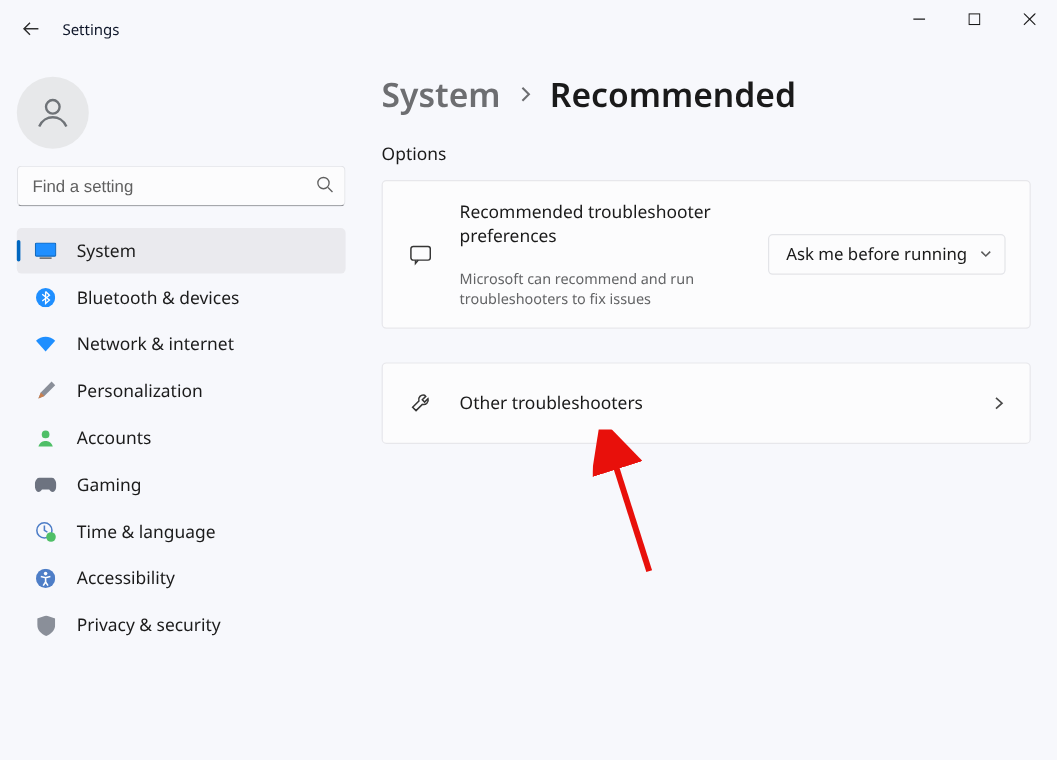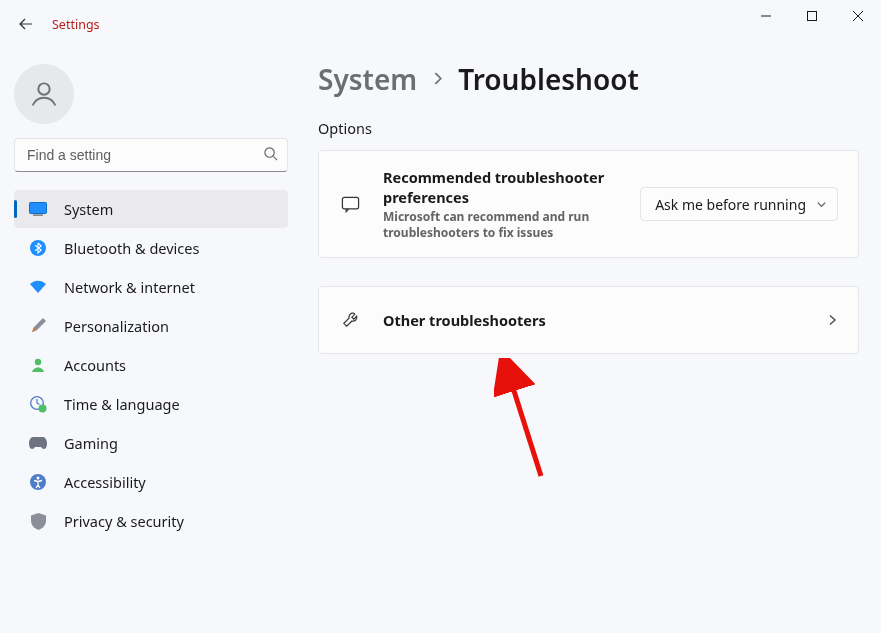--- a/index.html
+++ b/index.html
@@ -2,21 +2,21 @@
 <html><head>
 <meta charset="utf-8">
 <style>
   * { box-sizing: border-box; }
   html, body { margin: 0; padding: 0; font-family: "Segoe UI", "Segoe UI Variable", system-ui, sans-serif; background: #f7f8fc; color: #1a1a1a; }
   body { width: 881px; height: 633px; overflow: hidden; position: relative; }
 
   
   .titlebar { height: 48px; display: flex; align-items: center; padding-left: 14px; }
   .titlebar .back { width: 24px; height: 24px; display:flex; align-items:center; justify-content:center; margin-right: 14px; color:#303030; }
-  .titlebar .title { font-size: 12.5px; color: #b91c1c; }
+  .titlebar .title { font-size: 12.5px; color: #0f172a; }
   .win-controls { position: absolute; top: 0; right: 0; display: flex; }
   .win-btn { width: 46px; height: 32px; display:flex; align-items:center; justify-content:center; color:#1a1a1a; }
   .win-btn svg { display:block; }
 
   
   .content { display: flex; height: calc(633px - 48px); }
   .sidebar { width: 302px; padding: 8px 8px 0 8px; }
   .main { flex: 1; padding: 4px 22px 0 16px; }
 
   .avatar { width: 60px; height: 60px; border-radius: 50%; background: #e7e8ea; display:flex; align-items:center; justify-content:center; margin: 8px 0 14px 6px; color:#6f7378; }
@@ -35,23 +35,23 @@
   
   .crumbs { display:flex; align-items:center; gap: 14px; margin: 8px 0 20px 0; }
   .crumb-parent { font-size: 28px; font-weight: 600; color:#6d6e71; }
   .crumb-sep { color:#6d6e71; }
   .crumb-current { font-size: 28px; font-weight: 600; color:#1a1a1a; }
 
   .section-label { font-size: 14.5px; font-weight: 400; margin-bottom: 12px; }
 
   .card { border:1px solid #e7e7eb; background:#fcfcfd; border-radius: 4px; display:flex; align-items:center; padding: 16px 20px; margin-bottom: 4px; min-height: 68px; }
   .card .lead-icon { width: 22px; display:flex; justify-content:center; margin-right: 22px; color:#353535; flex-shrink:0; }
-  .card .body { flex:1;font-weight:bold; }
+  .card .body { flex:1; }
   .card .title { font-size: 14.5px; color:#1a1a1a; }
-  .card .subtitle { font-size: 12px; color:#636466; margin-top: 2px; max-width: 360px; line-height:1.35; }
+  .card .subtitle { font-size: 12px; color:#636466; margin-top: 18px; max-width: 360px; line-height:1.35; }
   .card .tail { display:flex; align-items:center; }
   .chevron { color:#4a4a4a; margin-left: 8px; }
 
   .combo { height: 34px; border:1px solid #e3e4e8; background:#fcfcfd; border-radius:4px; padding: 0 10px 0 14px; display:flex; align-items:center; gap:10px; font-size:14px; }
   .combo .caret { color:#5a5a5a; }
 
   .gap { height: 12px; }
 
   
   .anno { position:absolute; left:494px; top:358px; pointer-events:none; }
@@ -144,35 +144,35 @@
         <span class="icon">
           <svg width="16" height="16" viewBox="0 0 16 16" fill="#4fbf67">
               <circle cx="8" cy="5" r="3.2"></circle>
               <path d="M2 15c1.2-3.5 4-4.5 6-4.5s4.8 1 6 4.5H2z"></path>
             </svg>
         </span>
         <span>Accounts</span>
       </li>
       <li class="nav-item">
         <span class="icon">
+          <svg width="18" height="12" viewBox="0 0 18 12" fill="#6d7380">
+              <path d="M4 0h10c2 0 4 3 4 6s-1 6-3 6c-1.5 0-2-1-3-2H6c-1 1-1.5 2-3 2-2 0-3-3-3-6S2 0 4 0z"></path>
+            </svg>
+        </span>
+        <span>Gaming</span>
+      </li>
+      <li class="nav-item">
+        <span class="icon">
           <svg width="17" height="17" viewBox="0 0 17 17">
               <circle cx="7" cy="7" r="6.3" fill="none" stroke="#4e7ec7" stroke-width="1.3"></circle>
               <path d="M7 3v4l2.5 1.5" stroke="#4e7ec7" stroke-width="1.3" fill="none"></path>
               <circle cx="12.5" cy="12.5" r="4" fill="#4fbf67"></circle>
             </svg>
         </span>
         <span>Time &amp; language</span>
-      </li>
-      <li class="nav-item">
-        <span class="icon">
-          <svg width="18" height="12" viewBox="0 0 18 12" fill="#6d7380">
-              <path d="M4 0h10c2 0 4 3 4 6s-1 6-3 6c-1.5 0-2-1-3-2H6c-1 1-1.5 2-3 2-2 0-3-3-3-6S2 0 4 0z"></path>
-            </svg>
-        </span>
-        <span>Gaming</span>
       </li>
       <li class="nav-item">
         <span class="icon">
           <svg width="16" height="16" viewBox="0 0 16 16">
               <circle cx="8" cy="8" r="8" fill="#4e7ec7"></circle>
               <circle cx="8" cy="4" r="1.5" fill="#fff"></circle>
               <path d="M4 6.5l4 1 4-1M8 7.5v3.5M8 11l-2 3M8 11l2 3" stroke="#fff" stroke-width="1.3" fill="none"></path>
             </svg>
         </span>
         <span>Accessibility</span>
@@ -189,21 +189,21 @@
   </div>
 
   <div class="main">
     <div class="crumbs">
       <span class="crumb-parent">System</span>
       <span class="crumb-sep">
         <svg width="13" height="13" viewBox="0 0 12 12" fill="none" stroke="currentColor" stroke-width="1.6">
             <path d="M4 1l5 5-5 5"></path>
           </svg>
       </span>
-      <span class="crumb-current">Troubleshoot</span>
+      <span class="crumb-current">Recommended</span>
     </div>
 
     <div class="section-label">Options</div>
 
     <div class="card">
       <span class="lead-icon">
         <svg width="19" height="19" viewBox="0 0 20 20" fill="none" stroke="currentColor" stroke-width="1.3">
             <rect x="1.5" y="2.5" width="17" height="12" rx="2"></rect>
             <path d="M8 14.5l-2.5 3v-3"></path>
           </svg>

